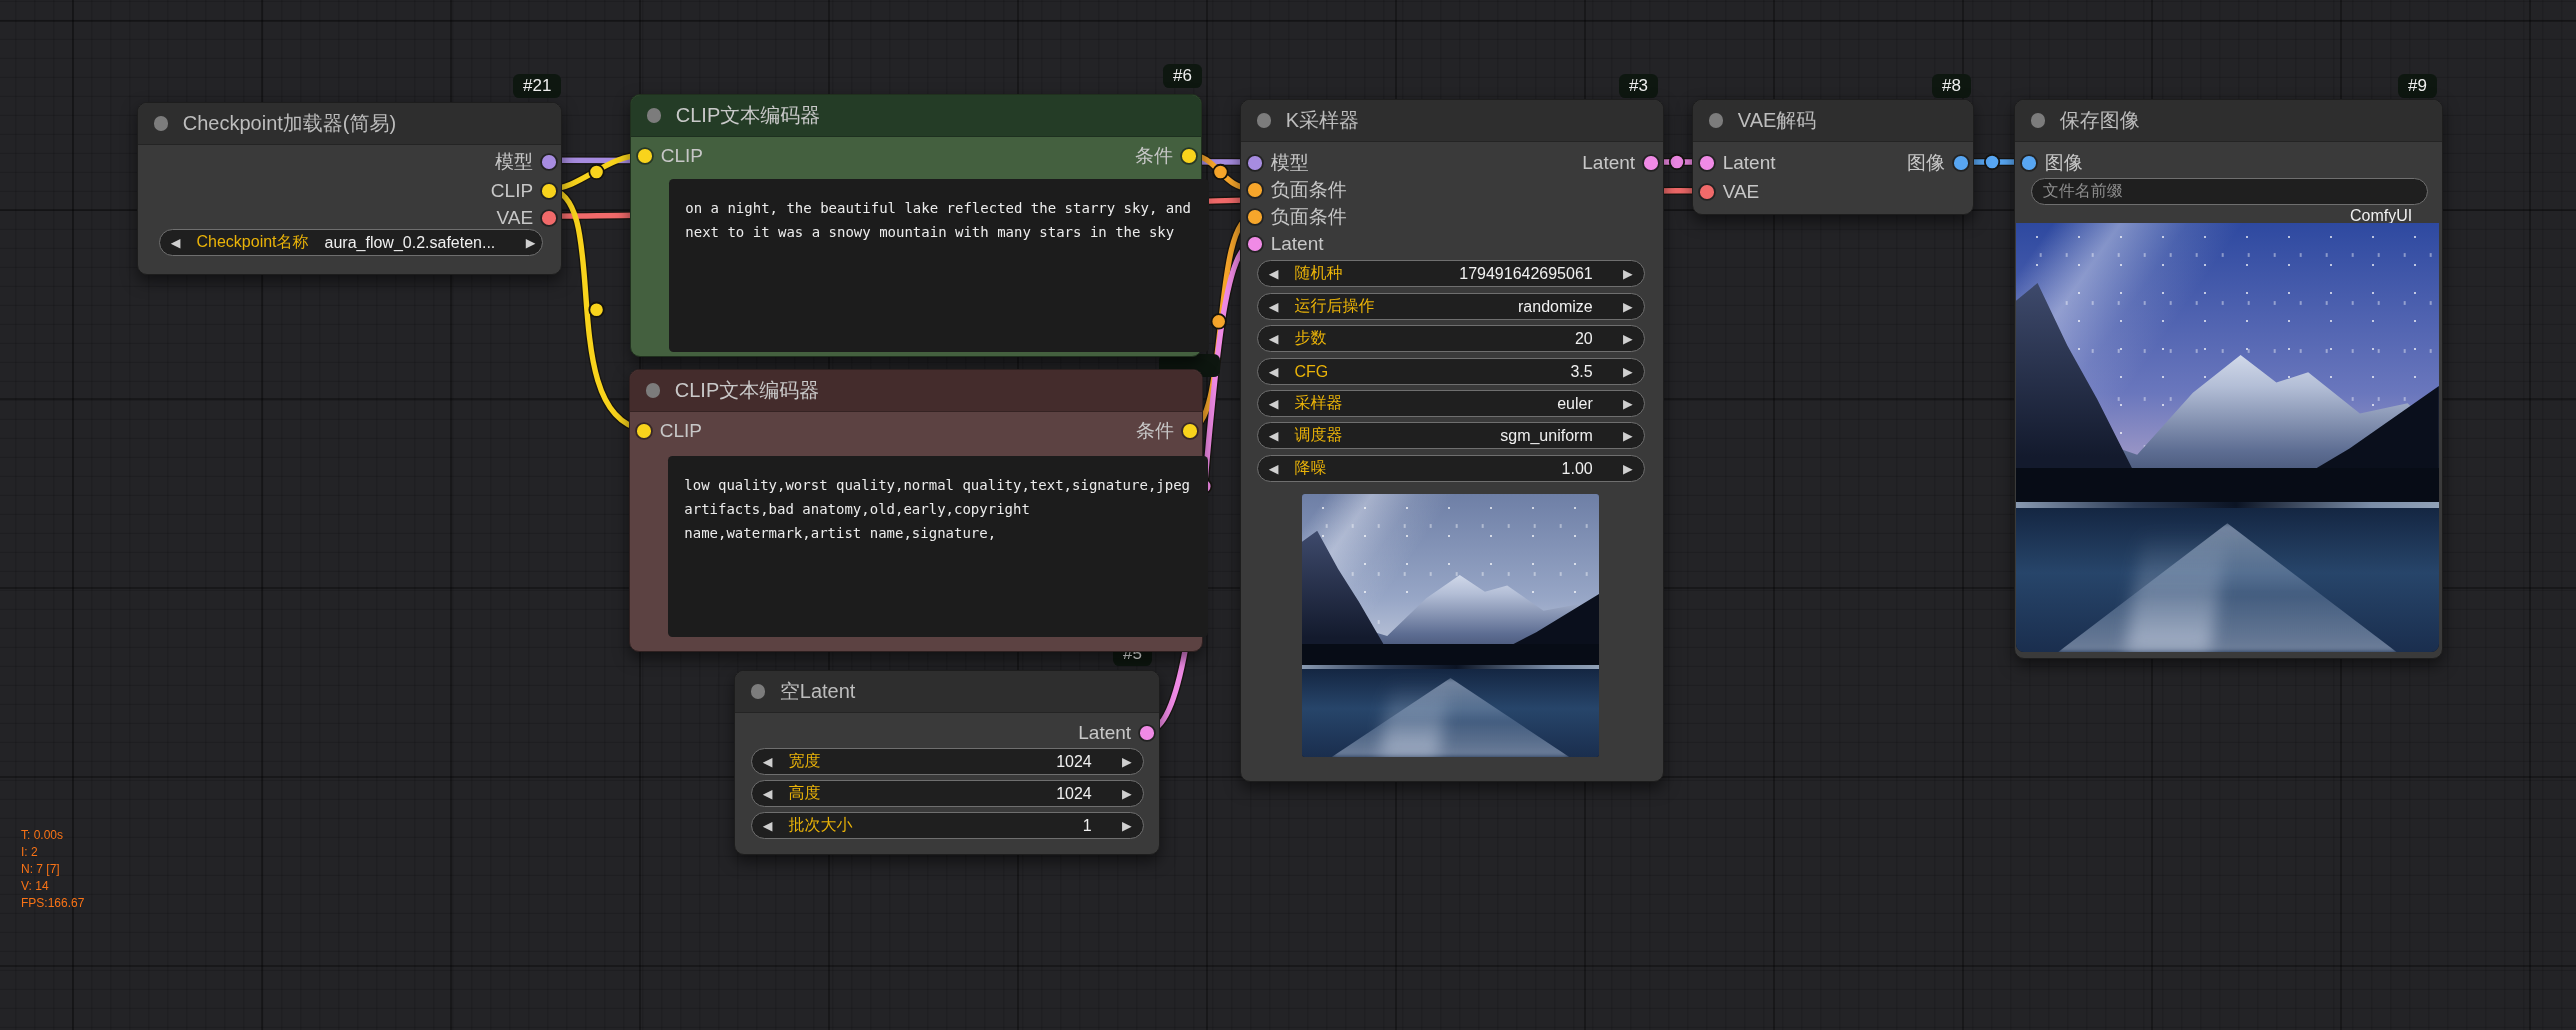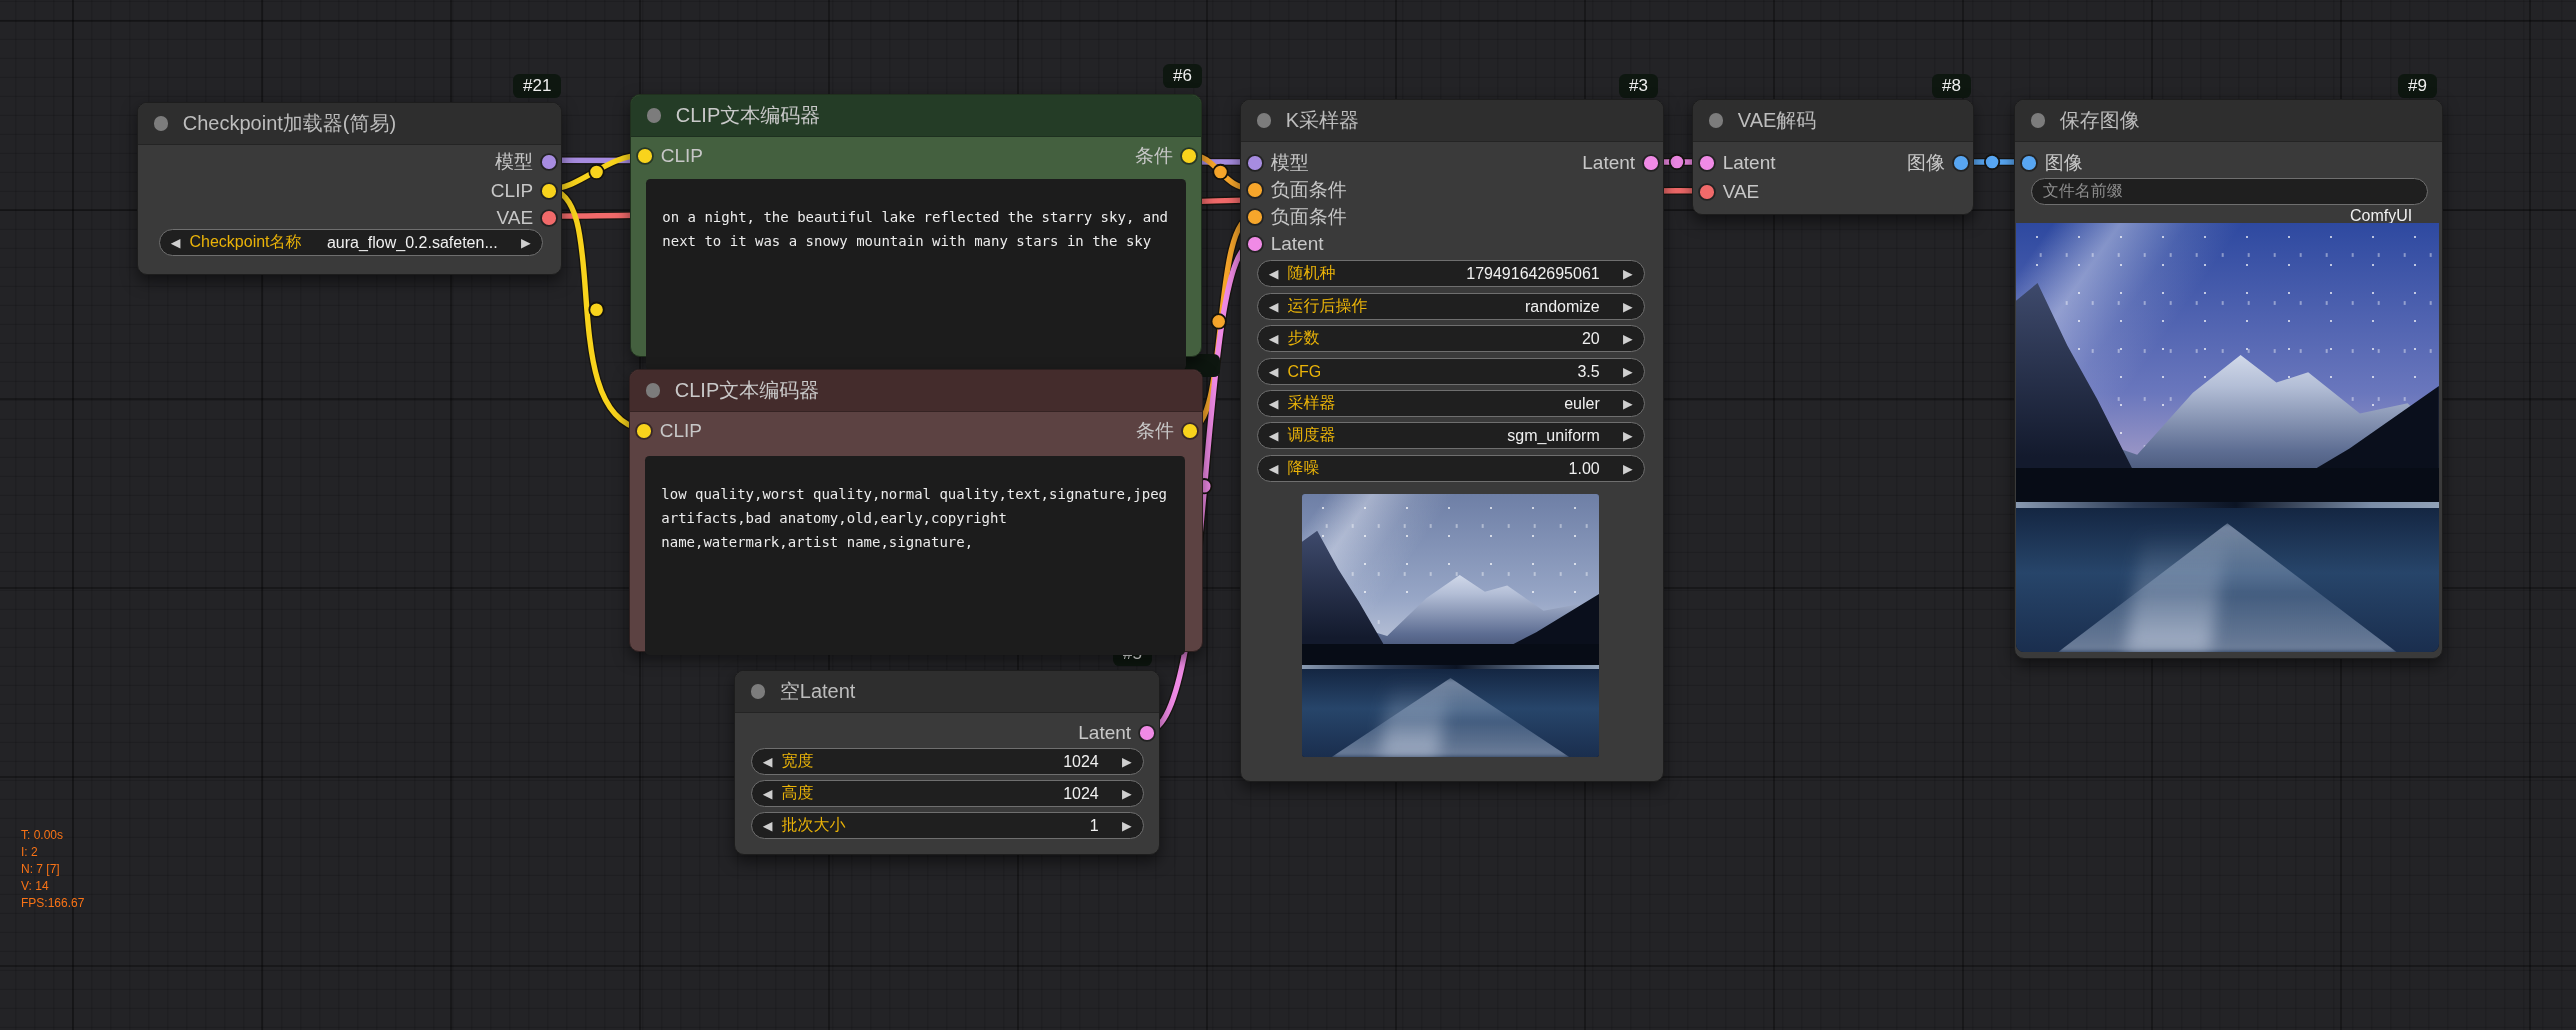--- a/index.html
+++ b/index.html
@@ -37,32 +37,32 @@
   .node.red .node-title{background:#442c2c;border-bottom-color:#352323;color:#c9c9c9;}
   .slot{position:absolute;height:21.6px;display:flex;align-items:center;gap:9px;
     color:#c7c7c7;font-size:19px;white-space:nowrap;}
   .slot.in{left:7.2px;}
   .slot.out{right:5.4px;flex-direction:row;}
   .dot{width:13.5px;height:13.5px;border-radius:50%;box-shadow:0 0 0 1.8px rgba(0,0,0,.4);flex:0 0 auto;}
   .c-model{background:#a78ce0;} .c-clip{background:#f8d31c;} .c-vae{background:#f16a6a;}
   .c-cond{background:#f7a62b;} .c-latent{background:#f08ae6;} .c-image{background:#58a6f2;}
   .widget{
     position:absolute;height:25px;background:#1f1f1f;border:0.9px solid #6f6f6f;
-    border-radius:13.5px;display:flex;align-items:center;padding:0 10.8px;gap:9px;
+    border-radius:13.5px;display:flex;align-items:center;padding:0 10.8px;gap:16px;
     color:#d6d6d6;font-size:16px;white-space:nowrap;
   }
   .warrow{color:#cfcfcf;font-size:12.6px;flex:0 0 auto;}
   .wlabel{color:#eab308;}
   .wvalue{margin-left:auto;margin-right:14.4px;color:#f0f0f0;}
   .widget.noarrow .wvalue{margin-right:3.6px;margin-top:48px;}
   .wlabel.dim{color:#8d8d8d;}
   .prompt{
-    position:absolute;background:#1c1c1c;border-radius:4.5px;padding:26px 16px;
+    position:absolute;background:#1c1c1c;border-radius:4.5px;padding:17px 16px;
     color:#ececec;font-family:"DejaVu Sans Mono",monospace;font-size:14px;
-    line-height:24px;overflow:hidden;white-space:pre-wrap;
+    line-height:24px;overflow:hidden;white-space:pre-wrap;margin-left:23px;
   }
   .stats{position:absolute;left:21px;top:827px;z-index:2;color:#f97316;
     font-size:12px;line-height:17px;}
   
   .scene{position:absolute;overflow:hidden;background:#0c1322;}
   .sky{position:absolute;left:0;right:0;top:0;height:64%;
     background-image:
       linear-gradient(125deg, transparent 6%, rgba(242,244,253,.42) 17%, rgba(242,244,253,.12) 28%, transparent 37%),
       linear-gradient(180deg, var(--sky1), var(--sky2) 62%, var(--sky3) 100%);}
   .stars{position:absolute;left:0;right:0;top:0;height:60%;opacity:.75;

